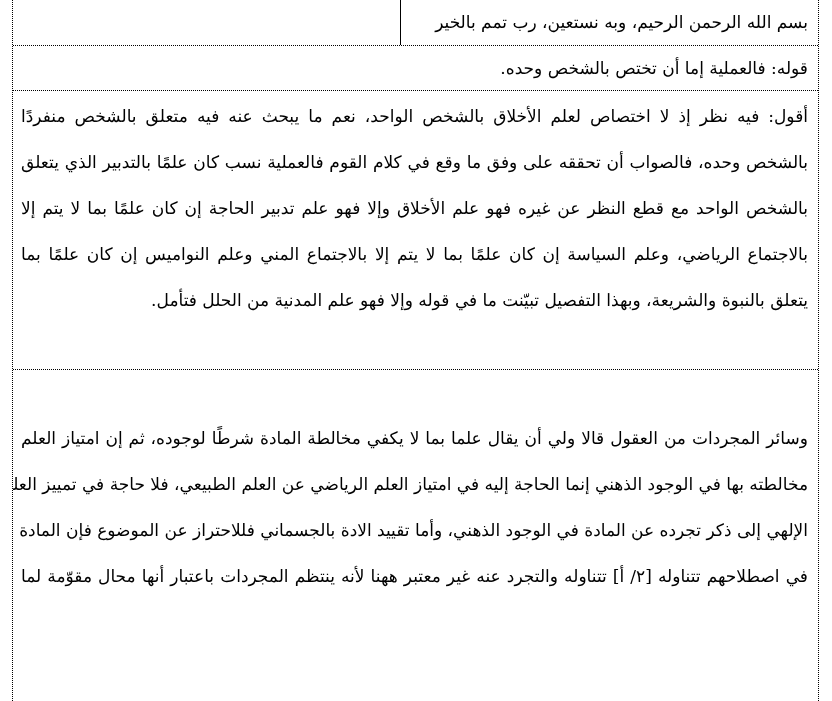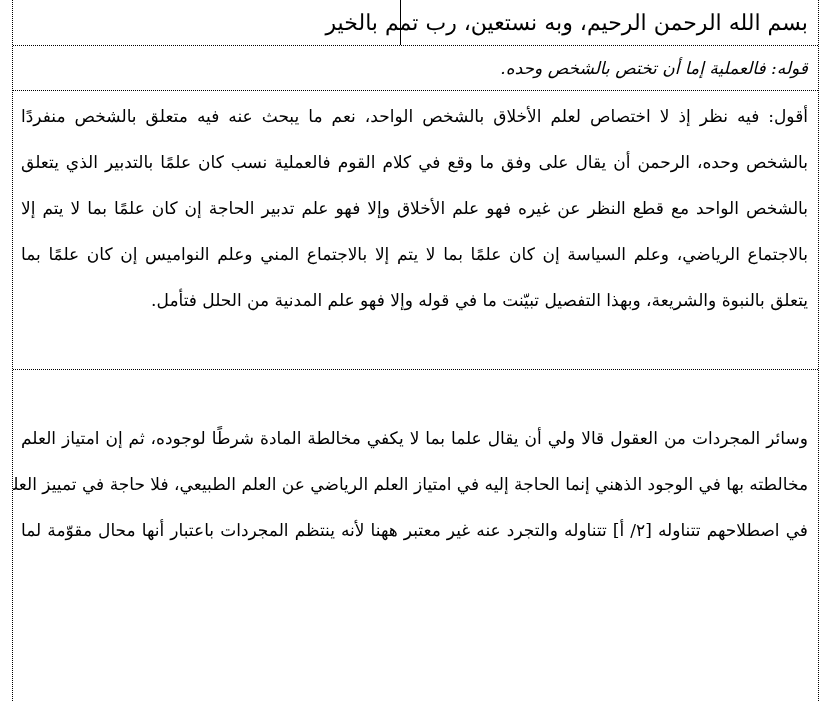--- a/index.html
+++ b/index.html
@@ -33,36 +33,36 @@
       box-sizing: border-box;
       direction: rtl;
       text-align: justify;
       text-align-last: right;
       padding: 0 10px 0 8px;
       font-size: 17px;
       white-space: nowrap;
       overflow: hidden;
     }
     .row-basmala { top: 0; height: 46px; }
-    .row-qawl1 { top: 46px; height: 45px; font-style: italic; }
+    .row-qawl1 { top: 46px; height: 45px; }
     .row-aqul1 { top: 91px; height: 279px; }
     .row-qawl2 { top: 370px; height: 43px; }
     .row-aqul2 { top: 413px; height: 288px; border-bottom: none; }
 
     .basmala-box {
       position: absolute;
       right: 0;
       top: 0;
       height: 45px;
       width: 418px;
       border-left: 1px solid #000;
       box-sizing: border-box;
       padding-right: 10px;
       line-height: 45px;
-      font-size: 22px;
+      font-size: 17px;
       text-align: right;
       margin-left: 20px;
     }
     .single-line {
       line-height: 45px;
     }
     .line {
       display: block;
       height: 46px;
       line-height: 46px;
@@ -89,26 +89,27 @@
   <div class="row row-basmala">
     <div class="basmala-box">بسم الله الرحمن الرحيم، وبه نستعين، رب تمم بالخير</div>
   </div>
 
   <div class="row row-qawl1 single-line">
     <span>قوله: فالعملية إما أن تختص بالشخص وحده.</span>
   </div>
 
   <div class="row row-aqul1 multi">
     <span class="line">أقول: فيه نظر إذ لا اختصاص لعلم الأخلاق بالشخص الواحد، نعم ما يبحث عنه فيه متعلق بالشخص منفردًا</span>
-    <span class="line">بالشخص وحده، الرحمن أن يقال على وفق ما وقع في كلام القوم فالعملية نسب كان علمًا بالتدبير الذي يتعلق</span>
+    <span class="line">بالشخص وحده، فالصواب أن تحققه على وفق ما وقع في كلام القوم فالعملية نسب كان علمًا بالتدبير الذي يتعلق</span>
     <span class="line">بالشخص الواحد مع قطع النظر عن غيره فهو علم الأخلاق وإلا فهو علم تدبير الحاجة إن كان علمًا بما لا يتم إلا</span>
     <span class="line">بالاجتماع الرياضي، وعلم السياسة إن كان علمًا بما لا يتم إلا بالاجتماع المني وعلم النواميس إن كان علمًا بما</span>
     <span class="line last">يتعلق بالنبوة والشريعة، وبهذا التفصيل تبيّنت ما في قوله وإلا فهو علم المدنية من الحلل فتأمل.</span>
   </div>
 
 
   <div class="row row-aqul2 multi">
     <span class="line">وسائر المجردات من العقول قالا ولي أن يقال علما بما لا يكفي مخالطة المادة شرطًا لوجوده، ثم إن امتياز العلم</span>
     <span class="line">مخالطته بها في الوجود الذهني إنما الحاجة إليه في امتياز العلم الرياضي عن العلم الطبيعي، فلا حاجة في تمييز العلم</span>
+    <span class="line">الإلهي إلى ذكر تجرده عن المادة في الوجود الذهني، وأما تقييد الادة بالجسماني فللاحتراز عن الموضوع فإن المادة</span>
     <span class="line">في اصطلاحهم تتناوله [٢/ أ] تتناوله والتجرد عنه غير معتبر ههنا لأنه ينتظم المجردات باعتبار أنها محال مقوّمة لما</span>
   </div>
 
 </div>
 
 </body></html>

